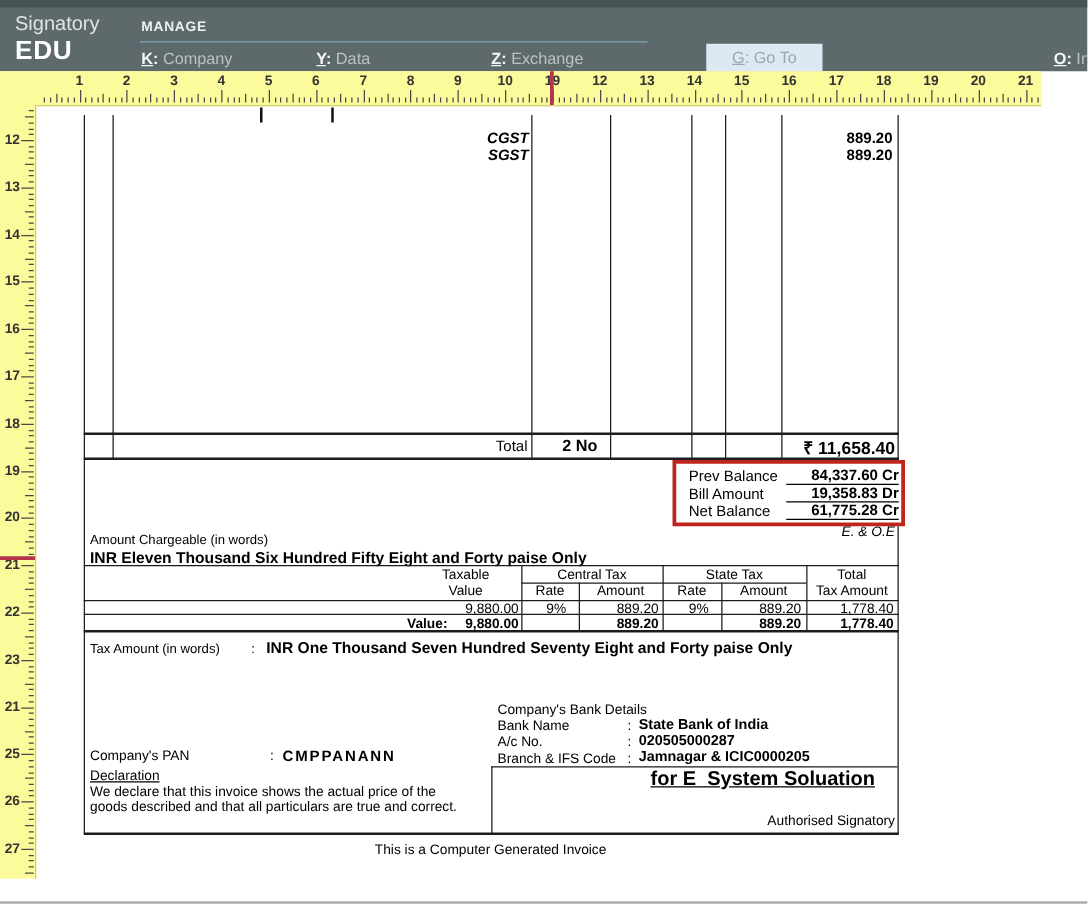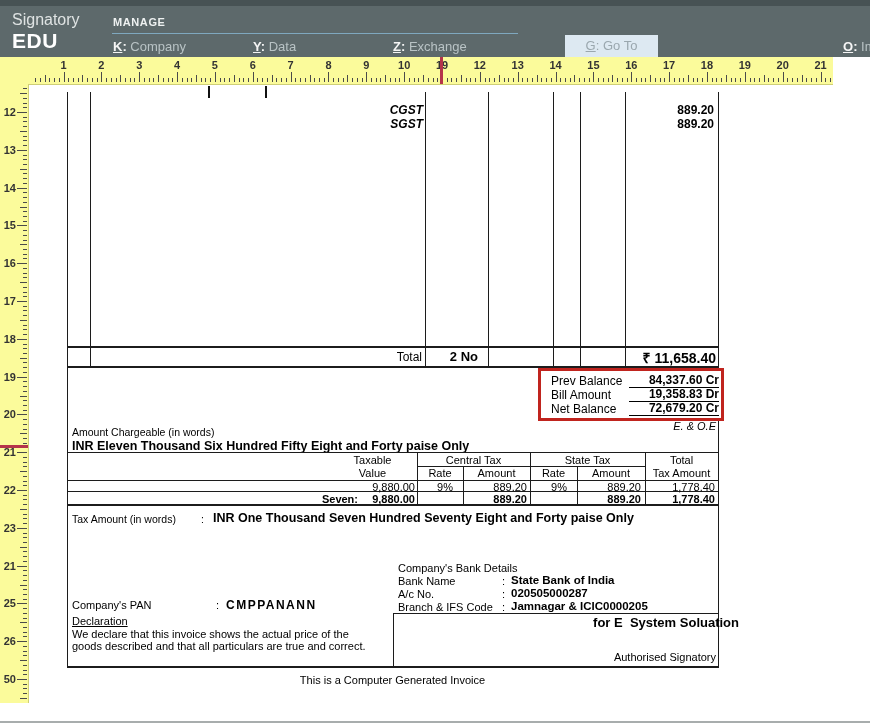--- a/index.html
+++ b/index.html
@@ -283,21 +283,21 @@
       <div class="vnum" style="top: 211px;">17</div>
       <div class="vnum" style="top: 248.8px;">18</div>
       <div class="vnum" style="top: 286.6px;">19</div>
       <div class="vnum" style="top: 324.4px;">20</div>
       <div class="vnum" style="top: 362.2px;">21</div>
       <div class="vnum" style="top: 400px;">22</div>
       <div class="vnum" style="top: 437.8px;">23</div>
       <div class="vnum" style="top: 475.6px;">21</div>
       <div class="vnum" style="top: 513.4px;">25</div>
       <div class="vnum" style="top: 551.2px;">26</div>
-      <div class="vnum" style="top: 589px;">50</div>
+      <div class="vnum" style="top: 589px;">27</div>
       <div class="vtick" style="top: 4.375px; width: 4px;"></div>
       <div class="vtick" style="top: 9.1px; width: 7px;"></div>
       <div class="vtick" style="top: 13.825px; width: 4px;"></div>
       <div class="vtick" style="top: 18.55px; width: 4px;"></div>
       <div class="vtick" style="top: 23.275px; width: 4px;"></div>
       <div class="vtick" style="top: 28px; width: 10px;"></div>
       <div class="vtick" style="top: 32.725px; width: 4px;"></div>
       <div class="vtick" style="top: 37.45px; width: 4px;"></div>
       <div class="vtick" style="top: 42.175px; width: 4px;"></div>
       <div class="vtick" style="top: 46.9px; width: 7px;"></div>
@@ -447,21 +447,21 @@
     <div class="txt rt" style="left:222px;top:350px;width:200px;font-size:12px;">Total</div>
     <div class="txt rt" style="left:426px;top:349px;width:52px;font-size:13px;font-weight:bold;">2 No</div>
     <div class="txt rt" style="left:622px;top:348px;width:94px;font-size:14px;font-weight:bold;">₹ 11,658.40</div>
 
     <div id="redbox">
       <div class="balrow-label" style="top:3px;">Prev Balance</div>
       <div class="balrow-val" style="top:2px;">84,337.60 Cr</div>
       <div class="balrow-label" style="top:17px;">Bill Amount</div>
       <div class="balrow-val" style="top:16px;">19,358.83 Dr</div>
       <div class="balrow-label" style="top:31px;">Net Balance</div>
-      <div class="balrow-val" style="top:30px;">72,679.20 Cr</div>
+      <div class="balrow-val" style="top:30px;">61,775.28 Cr</div>
     </div>
 
     <div class="txt rt" style="left:620px;top:420px;width:96px;font-size:11px;font-style:italic;">E. &amp; O.E</div>
     <div class="txt sm" style="left:72px;top:426px;">Amount Chargeable (in words)</div>
     <div class="txt b" style="left:72px;top:439px;font-size:12.5px;">INR Eleven Thousand Six Hundred Fifty Eight and Forty paise Only</div>
 
     <div class="hline" style="left:67px;top:452px;width:652px;"></div>
     <div class="hline" style="left:417px;top:466px;width:228px;"></div>
     <div class="hline" style="left:67px;top:480px;width:652px;"></div>
     <div class="hline" style="left:67px;top:491px;width:652px;"></div>
@@ -484,21 +484,21 @@
     <div class="txt ct n11" style="left:577px;top:467px;width:68px;">Amount</div>
     <div class="txt ct n11" style="left:645px;top:467px;width:73px;">Tax Amount</div>
 
     <div class="txt rt n11" style="left:330px;top:481px;width:85px;padding-right:4px;">9,880.00</div>
     <div class="txt rt n11" style="left:417px;top:481px;width:36px;">9%</div>
     <div class="txt rt n11" style="left:463px;top:481px;width:64px;">889.20</div>
     <div class="txt rt n11" style="left:530px;top:481px;width:37px;">9%</div>
     <div class="txt rt n11" style="left:577px;top:481px;width:64px;">889.20</div>
     <div class="txt rt n11" style="left:645px;top:481px;width:70px;">1,778.40</div>
 
-    <div class="txt rt n11 b" style="left:258px;top:493px;width:100px;">Seven:</div>
+    <div class="txt rt n11 b" style="left:258px;top:493px;width:100px;">Value:</div>
     <div class="txt rt n11 b" style="left:330px;top:493px;width:85px;padding-right:4px;">9,880.00</div>
     <div class="txt rt n11 b" style="left:463px;top:493px;width:64px;">889.20</div>
     <div class="txt rt n11 b" style="left:577px;top:493px;width:64px;">889.20</div>
     <div class="txt rt n11 b" style="left:645px;top:493px;width:70px;">1,778.40</div>
 
     <div class="txt sm" style="left:72px;top:513px;">Tax Amount (in words)</div>
     <div class="txt sm" style="left:201px;top:513px;">:</div>
     <div class="txt b" style="left:213px;top:511px;font-size:12.5px;">INR One Thousand Seven Hundred Seventy Eight and Forty paise Only</div>
 
     <div class="txt n11" style="left:398px;top:562px;">Company's Bank Details</div>
@@ -516,20 +516,20 @@
     <div class="txt n11" style="left:216px;top:599px;">:</div>
     <div class="txt b" style="left:226px;top:598px;font-size:12px;letter-spacing:1.5px;">CMPPANANN</div>
 
     <div class="txt n11" style="left:72px;top:615px;text-decoration:underline;">Declaration</div>
     <div class="txt n11" style="left:72px;top:628px;">We declare that this invoice shows the actual price of the</div>
     <div class="txt n11" style="left:72px;top:640px;">goods described and that all particulars are true and correct.</div>
 
     <div class="hline" style="left:393px;top:613px;width:325px;"></div>
     <div class="vline" style="left:393px;top:613px;height:54px;"></div>
     <div class="hline" style="left:67px;top:666px;width:652px;height:2px;"></div>
-    <div class="txt rt b" style="left:503px;top:615px;width:236px;font-size:13px;white-space:pre;">for E  System Soluation</div>
+    <div class="txt rt b" style="left:464px;top:615px;width:236px;font-size:16px;white-space:pre;text-decoration:underline;">for E  System Soluation</div>
     <div class="txt rt n11" style="left:560px;top:651px;width:156px;">Authorised Signatory</div>
 
     <div class="txt ct n11" style="left:67px;top:674px;width:651px;">This is a Computer Generated Invoice</div>
   </div>
 
   <div id="botline"></div>
 </div>
 
 </body></html>

